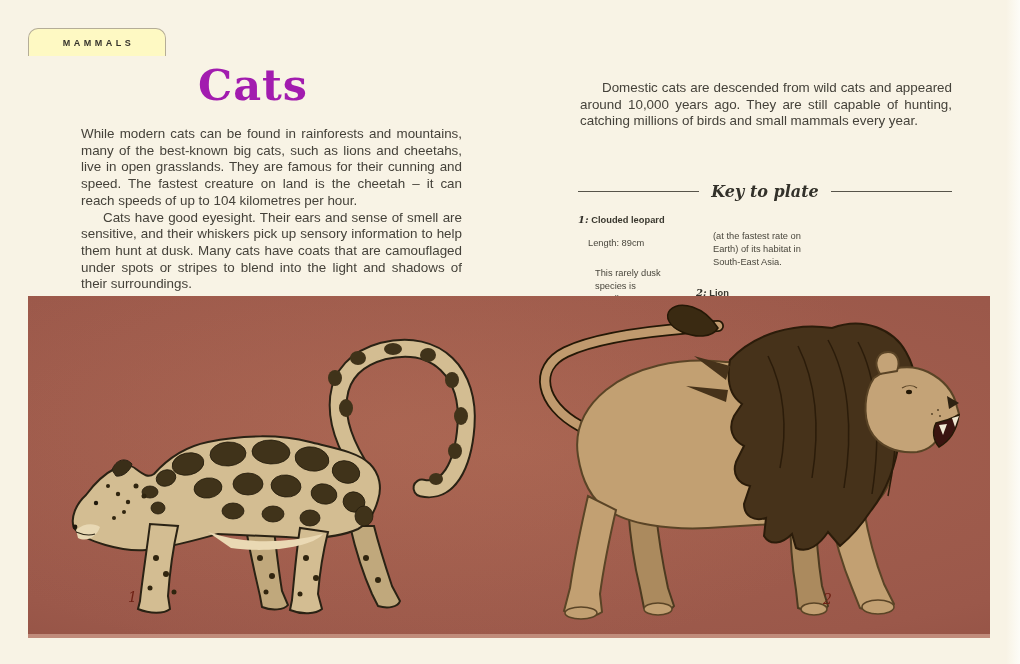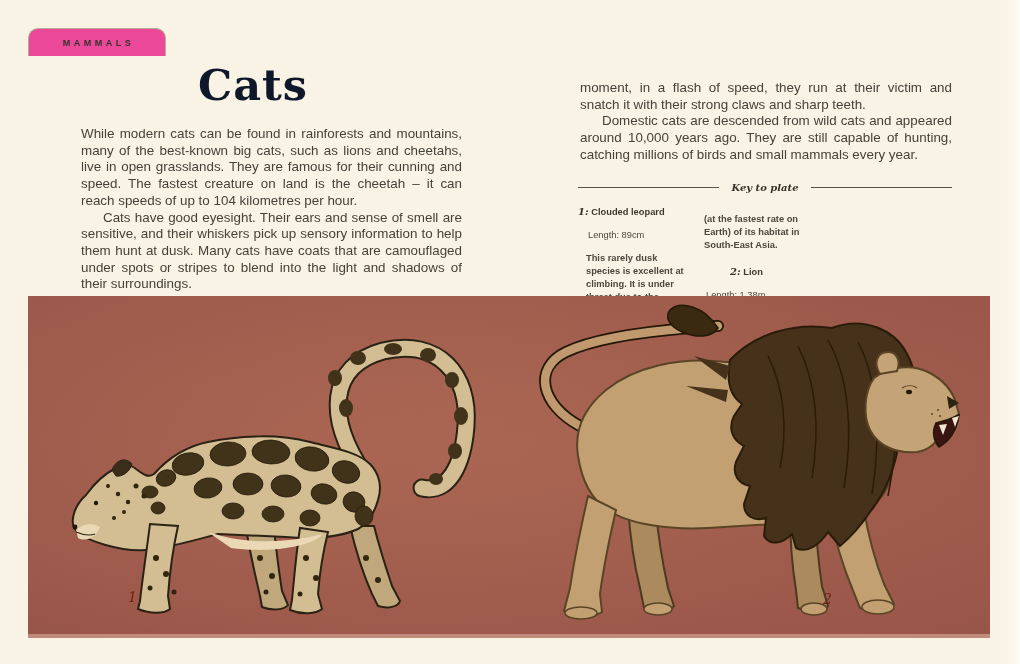--- a/index.html
+++ b/index.html
@@ -19,67 +19,67 @@
     background: linear-gradient(to right, rgba(253,252,247,0), #fdfcf7);
     pointer-events: none;
   }
 
   
   .tab {
     position: absolute; left: 28px; top: 28px;
     width: 136px; height: 27px;
     border: 1px solid #b5ad97; border-bottom: none;
     border-radius: 10px 10px 0 0;
-    background: #ec4899;
+    background: #fef9c3;
     display: flex; align-items: center; justify-content: center;
   }
   .tab-label {
     font-size: 9px; font-weight: bold; letter-spacing: 3.5px;
     color: #35332c; text-transform: uppercase; padding-left: 3px;
   }
 
   
   .page-title {
     position: absolute; left: 63px; top: 64px; width: 380px;
     text-align: center;
     font-family: "DejaVu Serif", serif;
-    font-size: 43px; font-weight: 600; color: #0f172a;
+    font-size: 43px; font-weight: 600; color: #a21caf;
     letter-spacing: 1px; line-height: 1;
   }
 
   
   .col { position: absolute; color: #45423a; font-size: 13.4px; line-height: 16.7px; text-align: justify; }
   .col p { margin: 0; }
   .col p.indent { text-indent: 22px; }
   .col p.force-justify { text-align-last: justify; }
   .left-col  { left: 81px;  top: 126px; width: 381px; }
   .right-col { left: 580px; top: 80px;  width: 372px; }
 
   
   .key { position: absolute; left: 578px; top: 182px; width: 374px; }
   .key-head { display: flex; align-items: center; gap: 10px; }
   .key-rule { flex: 1; height: 0; border-top: 1.2px solid #57544a; }
   .key-title {
     font-family: "DejaVu Serif", serif; font-style: italic; font-weight: bold;
-    font-size: 10px; color: #33312a; white-space: nowrap; padding: 0 2px;
+    font-size: 16px; color: #33312a; white-space: nowrap; padding: 0 2px;
   }
   .key-cols {
     margin-top: 12px;
     display: grid; grid-template-columns: 114px 124px 116px; column-gap: 4px;
     font-size: 9.3px; line-height: 13px; color: #4a473d;
   }
   .entry-head { margin: 0 0 1px 0; }
   .entry-num {
     font-family: "DejaVu Serif", serif; font-style: italic; font-weight: bold;
     font-size: 10px; color: #33312a;
   }
   .entry-name { font-weight: bold; color: #3a382f; }
   .entry-line { margin: 10px; }
-  .entry-desc { margin: 8px; font-weight: bold; }
-  .entry2 { margin-top: 13px; margin-left: 34px; }
+  .entry-desc { margin: 17px; }
+  .entry2 { margin-top: 13px; }
 
   
   .plate {
     position: absolute; left: 28px; top: 296px; width: 962px; height: 342px;
     background:
       radial-gradient(ellipse 90% 120% at 38% 38%, rgba(190,120,95,0.25), rgba(0,0,0,0) 60%),
       radial-gradient(ellipse 130% 110% at 50% 45%, #a5614f 0%, #9b584a 55%, #84463a 100%);
     overflow: hidden;
   }
   .plate-bottom-strip {
@@ -105,21 +105,20 @@
 
   <div class="page-title">Cats</div>
 
   <div class="col left-col">
     <p>While modern cats can be found in rainforests and mountains, many of the best-known big cats, such as lions and cheetahs, live in open grasslands. They are famous for their cunning and speed. The fastest creature on land is the cheetah – it can reach speeds of up to 104 kilometres per hour.</p>
     <p class="indent">Cats have good eyesight. Their ears and sense of smell are sensitive, and their whiskers pick up sensory information to help them hunt at dusk. Many cats have coats that are camouflaged under spots or stripes to blend into the light and shadows of their surroundings.</p>
     <p class="indent force-justify">When stalking prey, cats crouch low and move forward slowly. At the last</p>
   </div>
 
   <div class="col right-col">
-    <p>moment, in a flash of speed, they run at their victim and snatch it with their strong claws and sharp teeth.</p>
     <p class="indent">Domestic cats are descended from wild cats and appeared around 10,000 years ago. They are still capable of hunting, catching millions of birds and small mammals every year.</p>
   </div>
 
   <div class="key">
     <div class="key-head">
       <div class="key-rule"></div>
       <div class="key-title">Key to plate</div>
       <div class="key-rule"></div>
     </div>
     <div class="key-cols">

